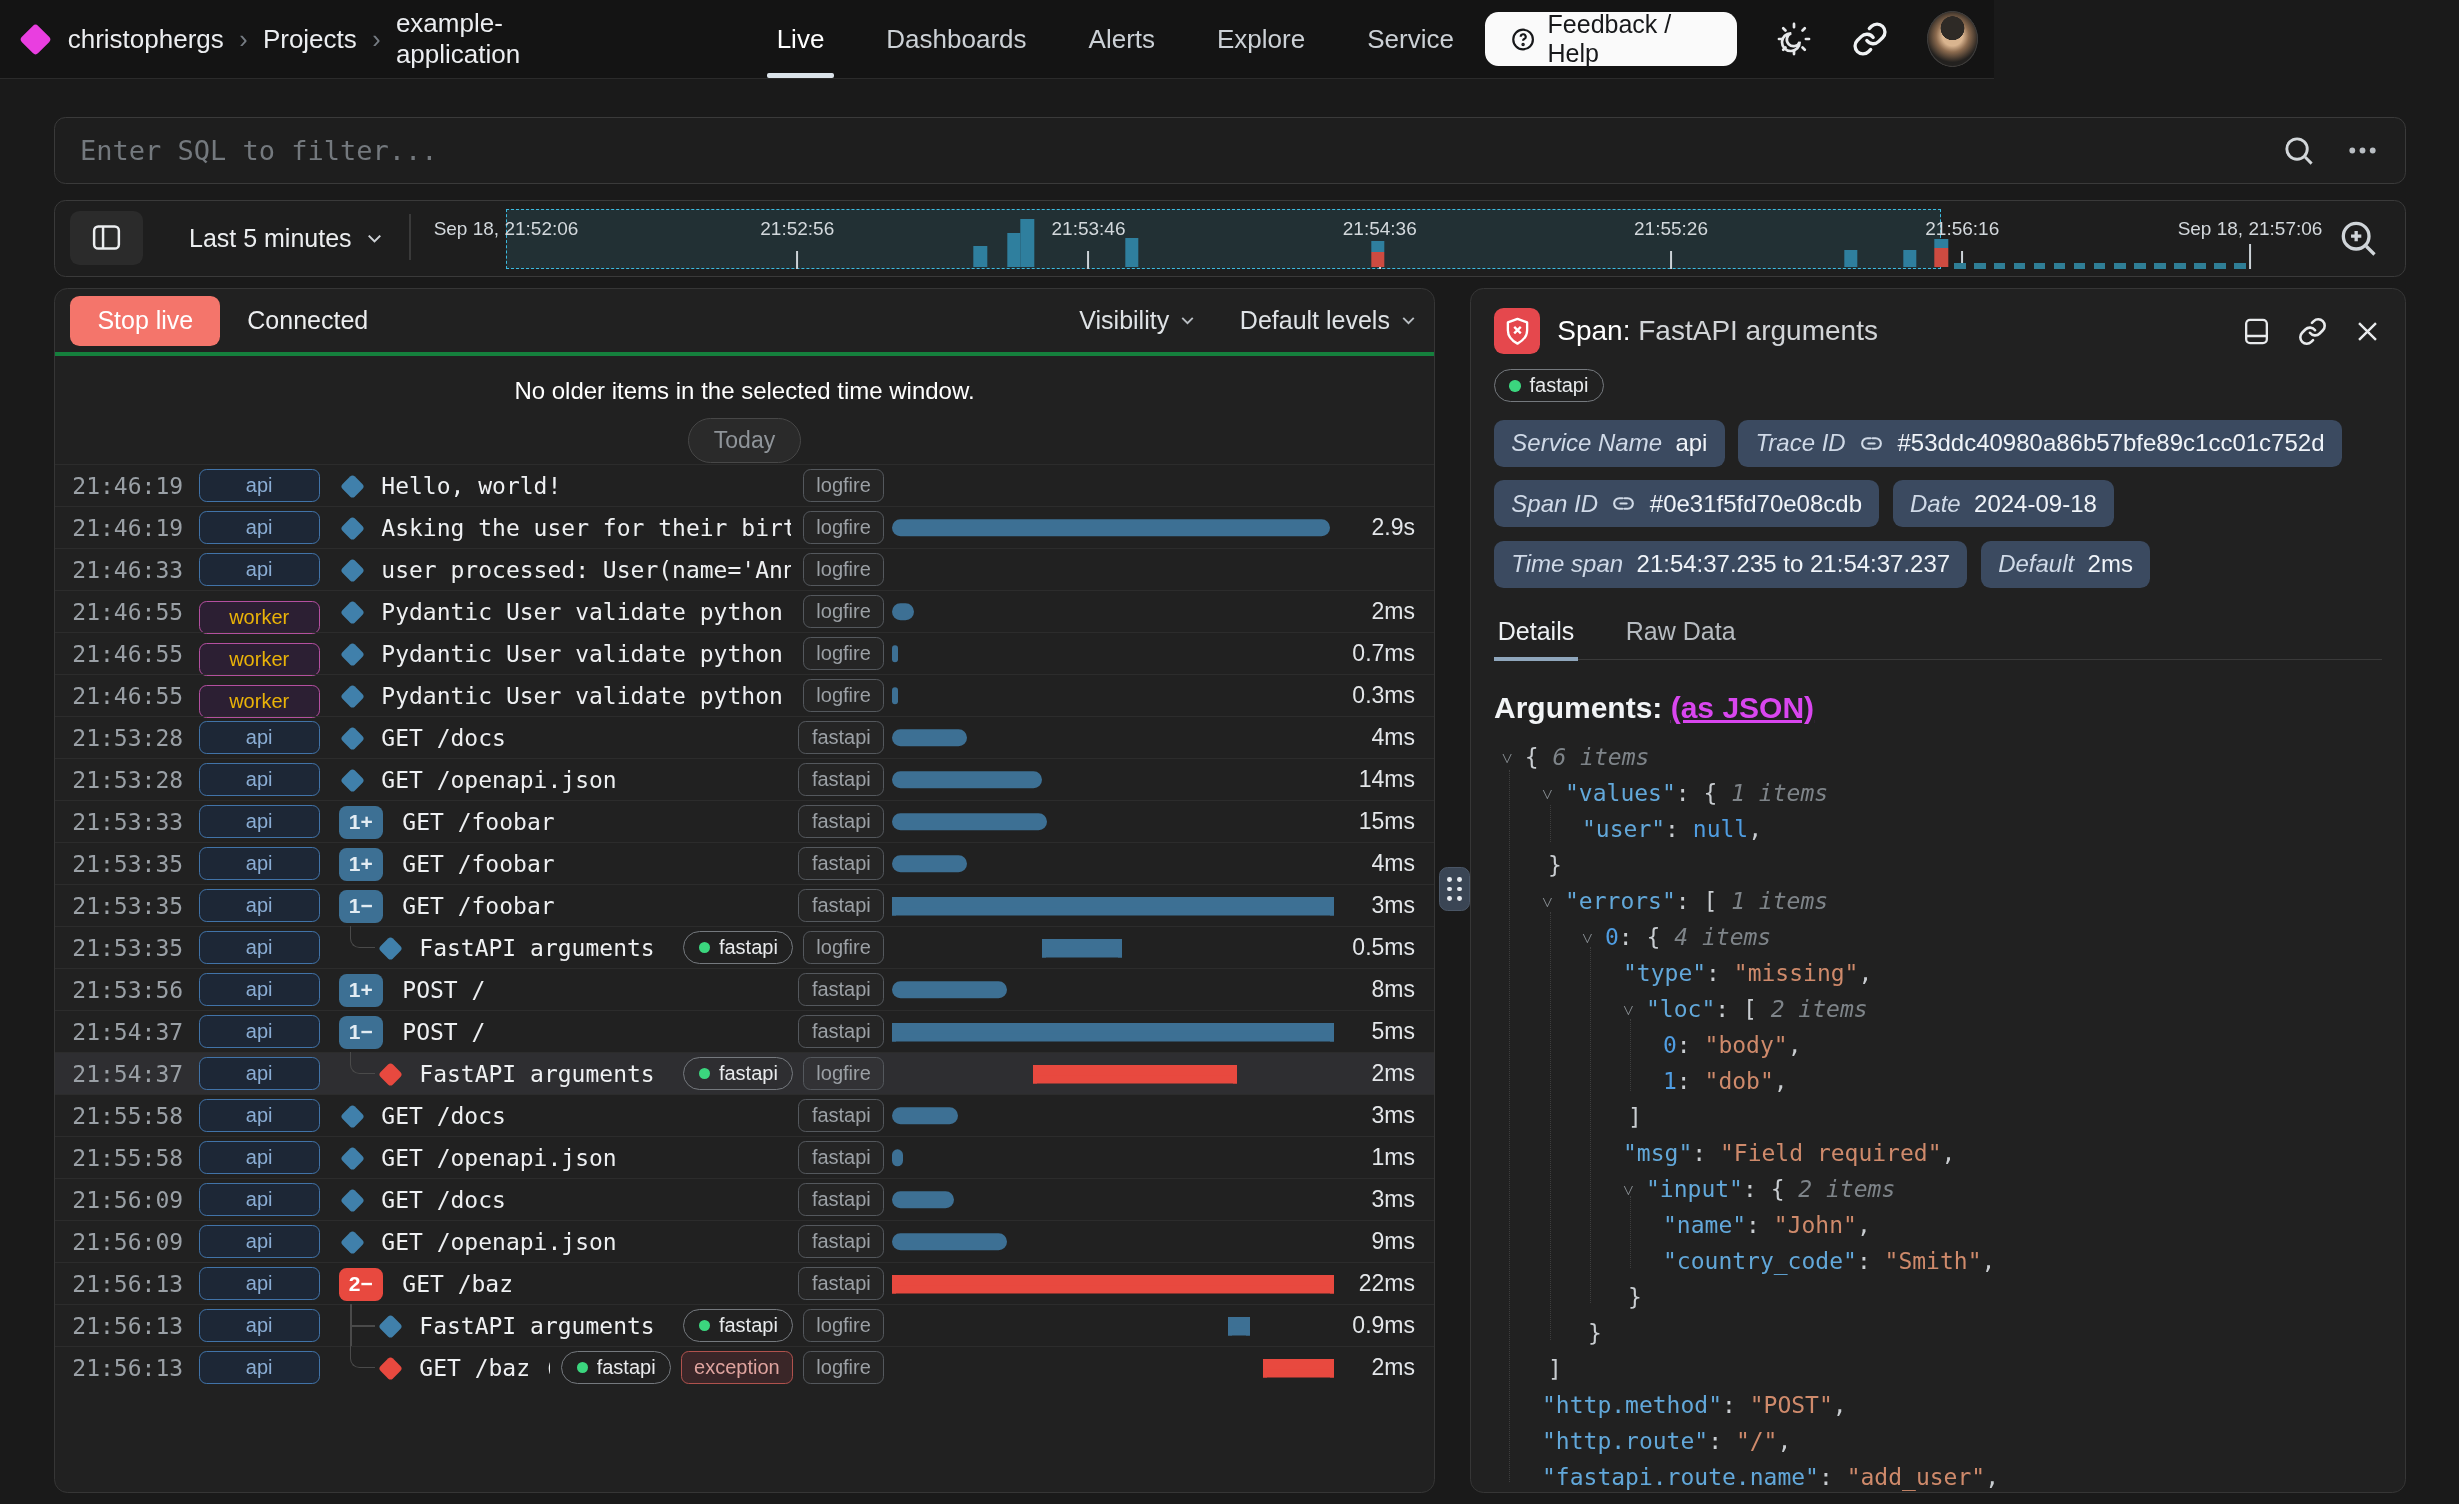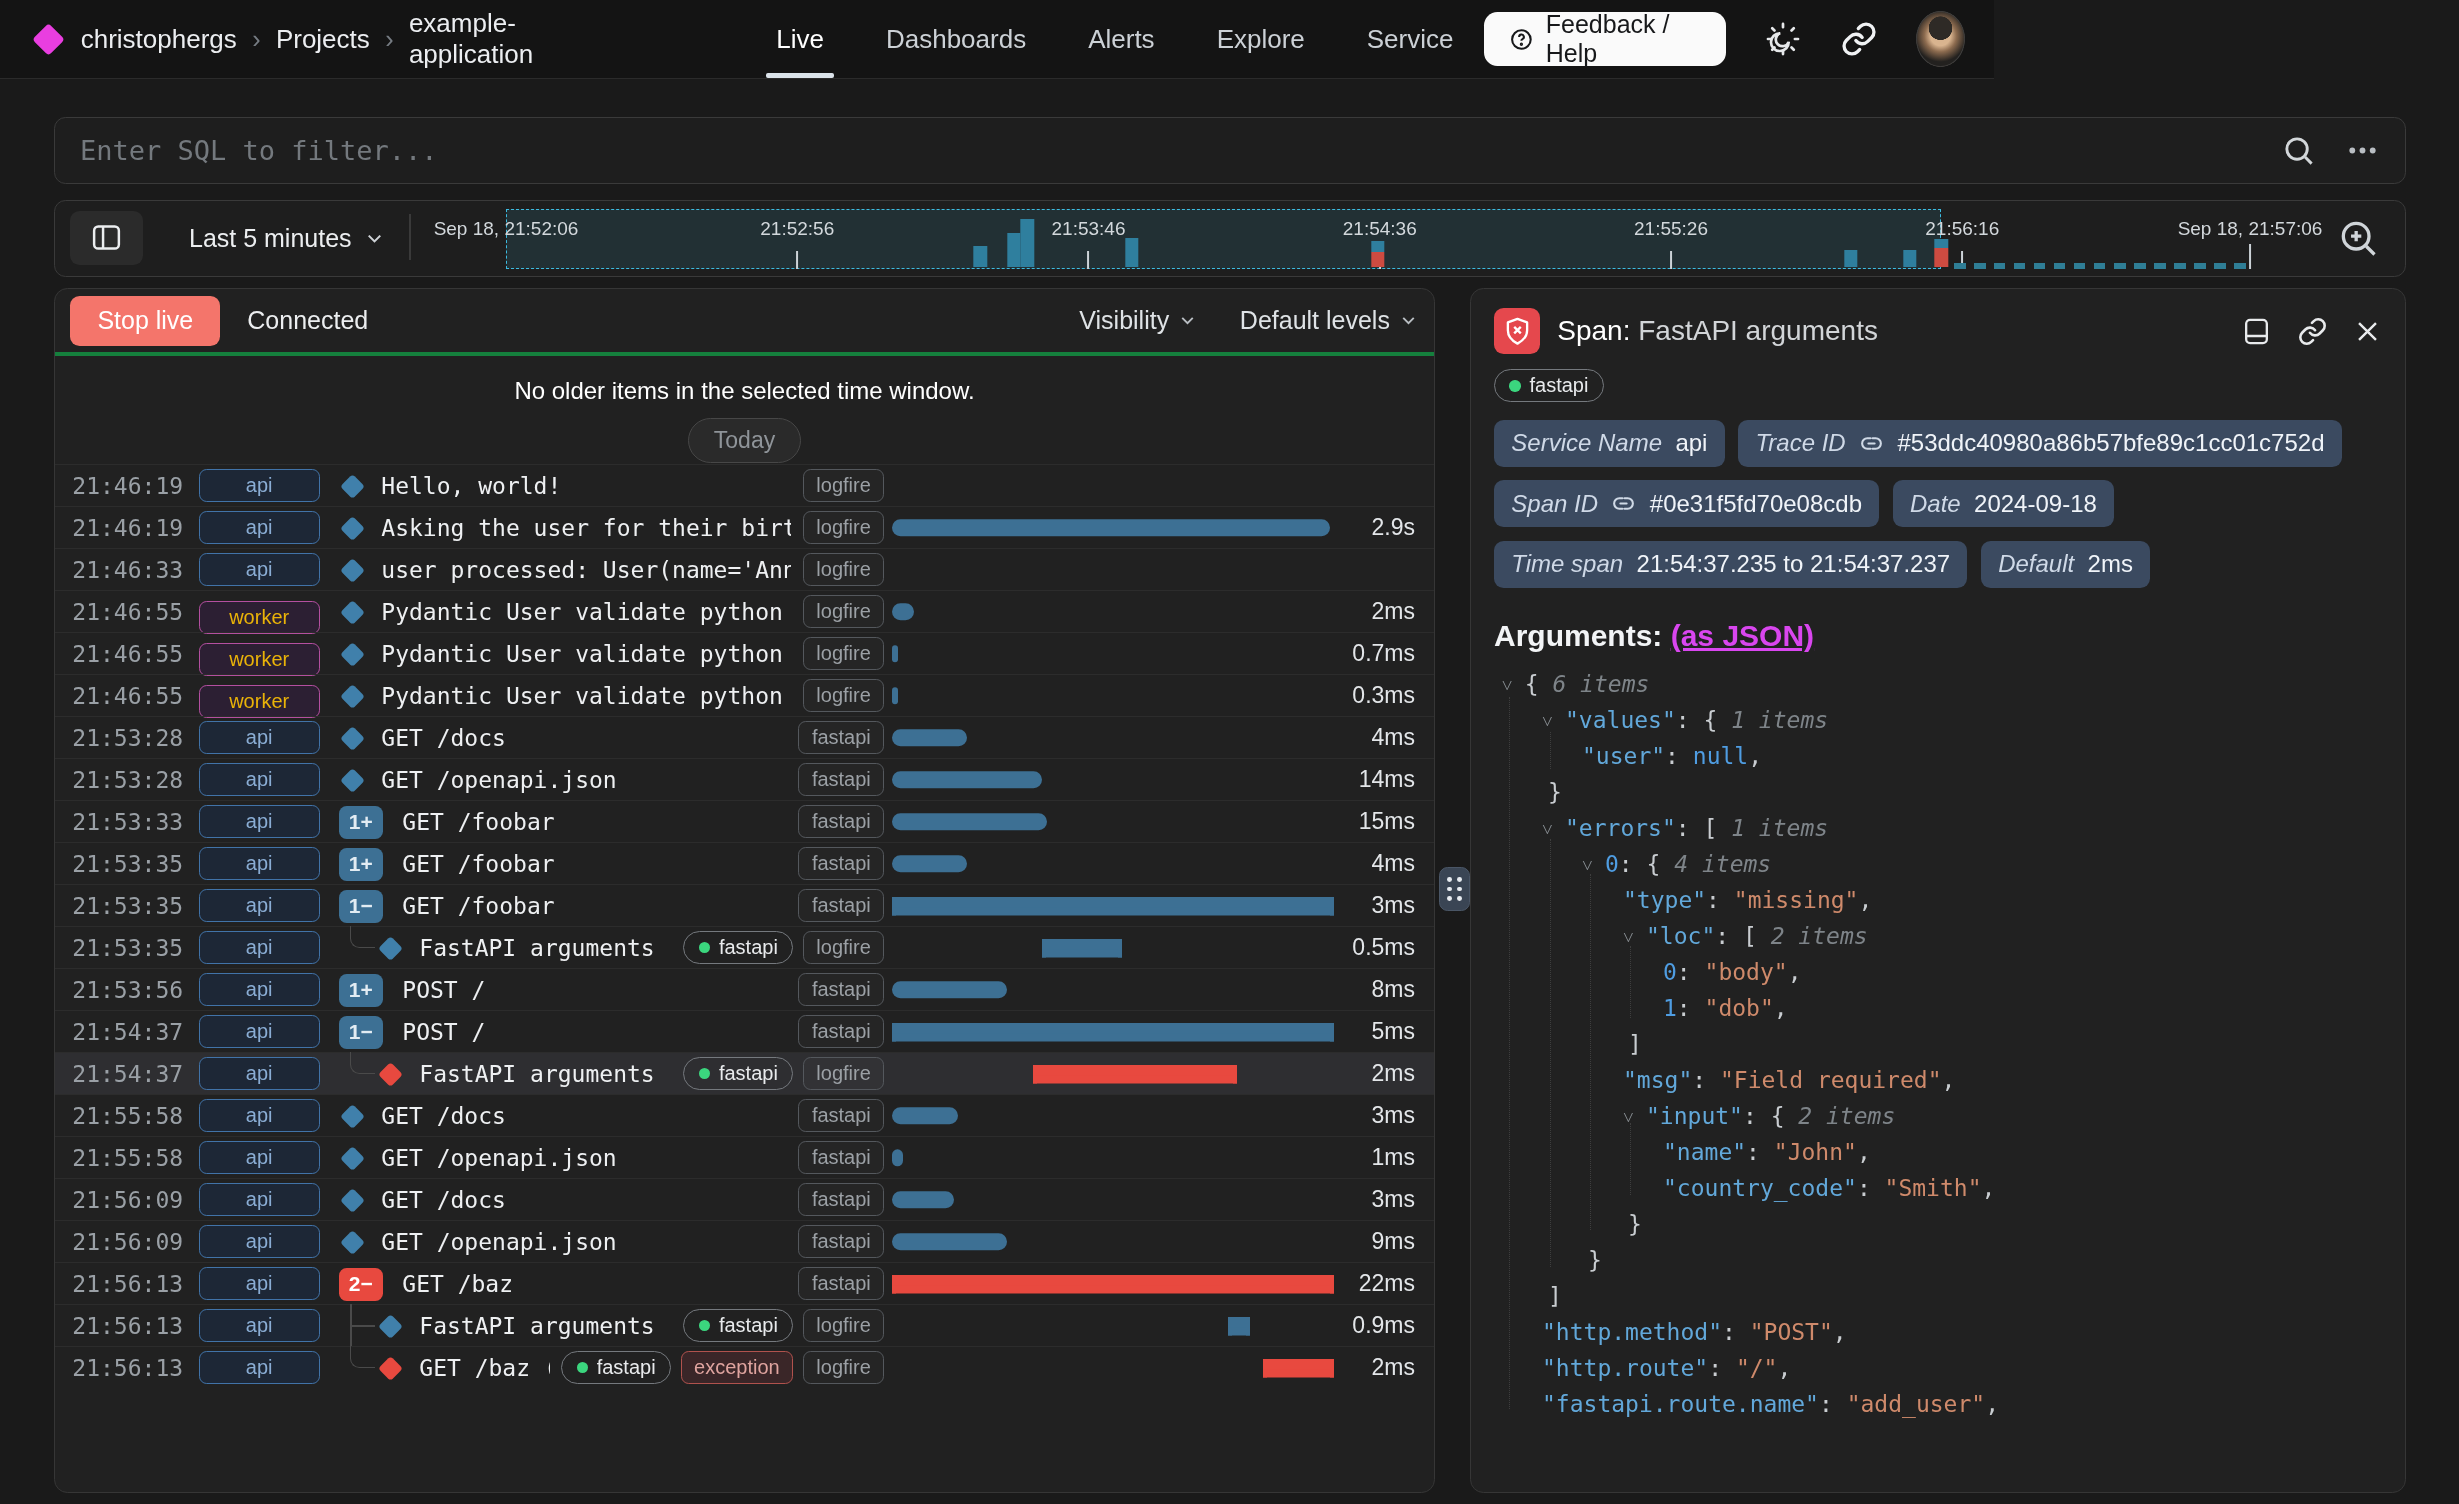--- a/index.html
+++ b/index.html
@@ -3,21 +3,21 @@
 <meta charset="utf-8">
 <style>
   * { margin:0; padding:0; box-sizing:border-box; }
   html,body { background:#141414; }
   .screen{ position:relative; width:2459px; height:1504px; background:#1a1a1a;
     font-family:"Liberation Sans", sans-serif; color:#e8eaec; overflow:hidden;}
   .mono{ font-family:"DejaVu Sans Mono", monospace; }
 
   
   .nav{ position:absolute; left:0; top:0; width:1994px; height:79px; background:#141414;
-    border-bottom:1.9px solid #2b2b2b; display:flex; align-items:center; padding:0 29px;}
+    border-bottom:1.9px solid #2b2b2b; display:flex; align-items:center; padding:0 16px;}
   .logo{ width:23px; height:23px; background:#e93ee0; border-radius:3.8px; transform:rotate(45deg); margin:0 21px 0 7.7px; flex:0 0 auto;}
   .crumbs{ display:flex; align-items:center; gap:15.4px; font-size:26px; color:#eceef1;}
   .crumb-sep{ color:#767c83; font-size:25px; }
   .navtabs{ display:flex; height:100%; margin-left:154px; }
   .navtab{ position:relative; display:flex; align-items:center; padding:0 31px; font-size:26px; color:#ccd1d6; cursor:pointer;}
   .navtab.active{ color:#ffffff; }
   .navtab.active::after{ content:""; position:absolute; left:21px; right:21px; bottom:0; height:4.8px; background:#dbe3ea; border-radius:1.9px;}
   .nav-right{ margin-left:auto; display:flex; align-items:center; gap:38px; }
   .feedback{ display:flex; align-items:center; gap:11.5px; background:#fafafa; color:#17181a;
     border-radius:13.4px; height:54px; padding:0 25px; font-size:25px; font-weight:500;}
@@ -701,18 +701,22 @@
         </div>
         <div class="chip">
           <span class="lbl">Time span</span>
           <span class="val">21:54:37.235 to 21:54:37.237</span>
         </div>
         <div class="chip">
           <span class="lbl">Default</span>
           <span class="val">2ms</span>
         </div>
       </div>
+    <div class="sp-tabs">
+      <div class="sp-tab active">Details</div>
+      <div class="sp-tab">Raw Data</div>
+    </div>
     <div class="sp-h1"><span>Arguments:</span> <span class="suf">(as JSON)</span></div>
     <div class="json mono" id="json"><div class="ln" style="padding-left: 7.7px;"><span class="chev">˅</span><span class="jp">{ </span><span class="ji">6 items</span></div><div class="ln" style="padding-left: 48px;"><span class="chev">˅</span><span class="jk">"values"</span><span class="jp">: { </span><span class="ji">1 items</span></div><div class="ln" style="padding-left: 88px;"><span class="jk">"user"</span><span class="jp">: </span><span class="jn">null</span><span class="jp">,</span></div><div class="ln" style="padding-left: 54px;"><span class="jp">}</span></div><div class="ln" style="padding-left: 48px;"><span class="chev">˅</span><span class="jk">"errors"</span><span class="jp">: [ </span><span class="ji">1 items</span></div><div class="ln" style="padding-left: 88px;"><span class="chev">˅</span><span class="jn">0</span><span class="jp">: { </span><span class="ji">4 items</span></div><div class="ln" style="padding-left: 129px;"><span class="jk">"type"</span><span class="jp">: </span><span class="js">"missing"</span><span class="jp">,</span></div><div class="ln" style="padding-left: 129px;"><span class="chev">˅</span><span class="jk">"loc"</span><span class="jp">: [ </span><span class="ji">2 items</span></div><div class="ln" style="padding-left: 169px;"><span class="jn">0</span><span class="jp">: </span><span class="js">"body"</span><span class="jp">,</span></div><div class="ln" style="padding-left: 169px;"><span class="jn">1</span><span class="jp">: </span><span class="js">"dob"</span><span class="jp">,</span></div><div class="ln" style="padding-left: 134px;"><span class="jp">]</span></div><div class="ln" style="padding-left: 129px;"><span class="jk">"msg"</span><span class="jp">: </span><span class="js">"Field required"</span><span class="jp">,</span></div><div class="ln" style="padding-left: 129px;"><span class="chev">˅</span><span class="jk">"input"</span><span class="jp">: { </span><span class="ji">2 items</span></div><div class="ln" style="padding-left: 169px;"><span class="jk">"name"</span><span class="jp">: </span><span class="js">"John"</span><span class="jp">,</span></div><div class="ln" style="padding-left: 169px;"><span class="jk">"country_code"</span><span class="jp">: </span><span class="js">"Smith"</span><span class="jp">,</span></div><div class="ln" style="padding-left: 134px;"><span class="jp">}</span></div><div class="ln" style="padding-left: 94px;"><span class="jp">}</span></div><div class="ln" style="padding-left: 54px;"><span class="jp">]</span></div><div class="ln" style="padding-left: 48px;"><span class="jk">"http.method"</span><span class="jp">: </span><span class="js">"POST"</span><span class="jp">,</span></div><div class="ln" style="padding-left: 48px;"><span class="jk">"http.route"</span><span class="jp">: </span><span class="js">"/"</span><span class="jp">,</span></div><div class="ln" style="padding-left: 48px;"><span class="jk">"fastapi.route.name"</span><span class="jp">: </span><span class="js">"add_user"</span><span class="jp">,</span></div><div class="guide" style="left: 56px; top: 66px; height: 37px;"></div><div class="guide" style="left: 136px; top: 280px; height: 72px;"></div><div class="guide" style="left: 136px; top: 457px; height: 72px;"></div><div class="guide" style="left: 96px; top: 208px; height: 356px;"></div><div class="guide" style="left: 56px; top: 173px; height: 428px;"></div><div class="guide" style="left: 15.4px; top: 31px; height: 712px;"></div></div>
   </div>
 
 </div>
 
 
 </body></html>

